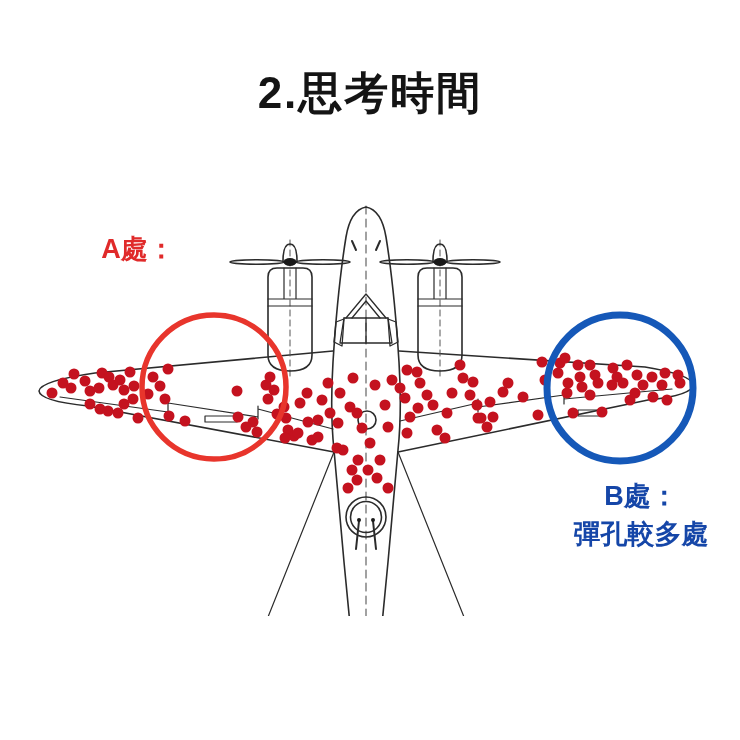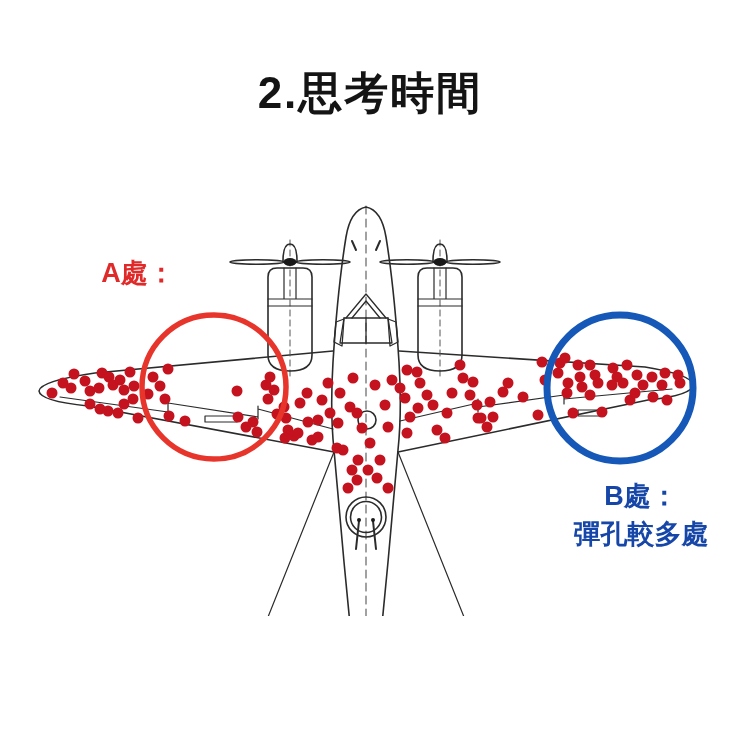--- a/index.html
+++ b/index.html
@@ -10,21 +10,21 @@
   .page-title{
     position:absolute;left:0;top:64px;width:740px;text-align:center;
     font-size:44px;font-weight:bold;color:#141414;letter-spacing:2px;
   }
   .zone-label{
     position:absolute;width:220px;text-align:center;font-weight:bold;
     font-size:27px;line-height:38px;
   }
   .zone-label .l1{display:block;}
   .zone-label .l2{display:block;}
-  #label-a{left:28px;top:230px;margin-top:24px;}
+  #label-a{left:28px;top:230px;}
   #label-b{left:531px;top:477px;}
   svg{position:absolute;left:0;top:0;}
 </style>
 </head>
 <body>
 
 <div id="stage">
 
   <div class="page-title">2.思考時間</div>
 

